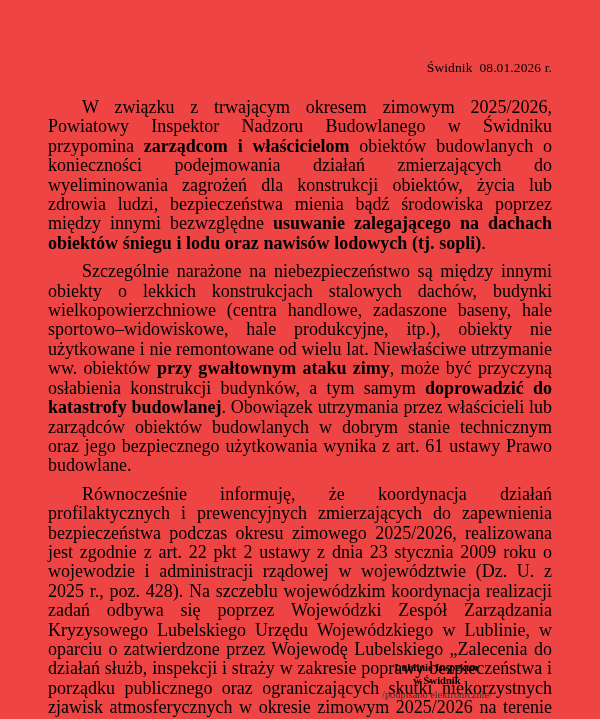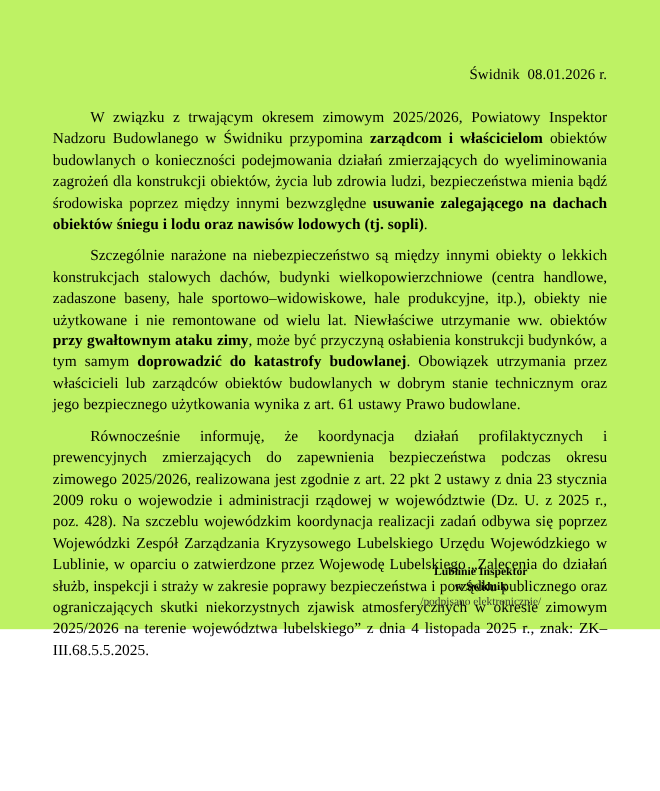--- a/index.html
+++ b/index.html
@@ -11,24 +11,24 @@
     width: 600px;
     height: 719px;
     overflow: hidden;
     font-family: "Liberation Serif", "DejaVu Serif", serif;
     color: #000000;
     position: relative;
   }
   .page {
     position: relative;
     width: 600px;
-    height: 572px;
+    height: 719px;
     box-sizing: border-box;
     padding: 0 48px;
-    background: #bef264;
+    background: #ef4444;
   }
   .date-line {
     margin: 0;
     padding-top: 60px;
     text-align: right;
     font-size: 13.5px;
     letter-spacing: 0.1px;
     white-space: pre;
   }
   .doc-title {
@@ -40,21 +40,21 @@
     letter-spacing: 1.1px;
   }
   .body-copy {
     padding-top: 22px;
   }
   p.para {
     margin: 0 0 0 0;
     padding-bottom: 9px;
     text-align: justify;
     text-indent: 34px;
-    font-size: 14px;
+    font-size: 18px;
     line-height: 19.4px;
     word-spacing: 0.2px;
     hyphens: none;
   }
   p.para:last-child {
     padding-bottom: 0;
   }
   .b { font-weight: bold; }
   .signature {
     position: absolute;

